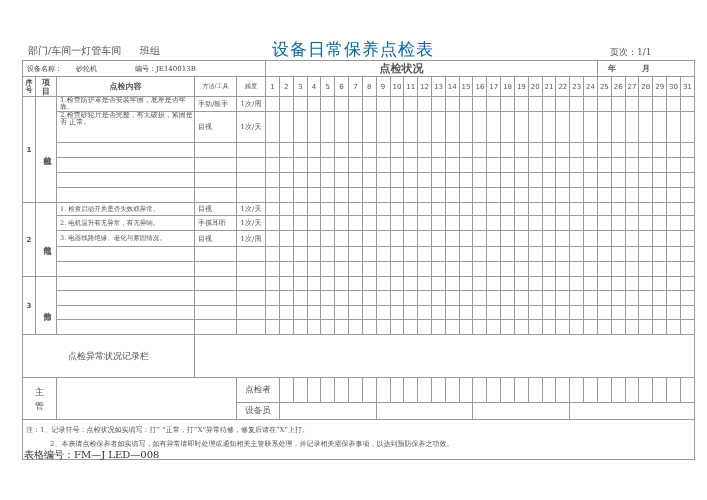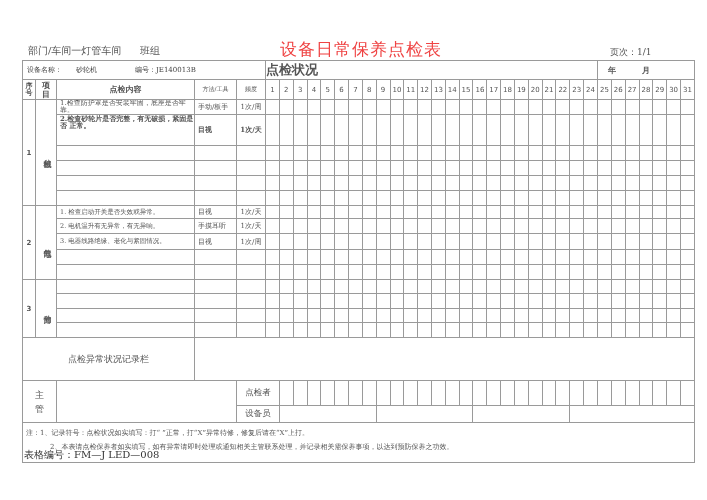--- a/index.html
+++ b/index.html
@@ -1,21 +1,21 @@
 <!DOCTYPE html>
 <html><head>
 <meta charset="utf-8">
 <style>
   html, body { margin: 0; padding: 0; }
   body { width: 707px; height: 500px; background: #ffffff; position: relative; overflow: hidden;
          font-family: "DejaVu Serif", "Liberation Serif", serif; color: #333; }
   .abs { position: absolute; }
   .hdr-dept { left: 28px; top: 44px; font-size: 10px; color: #555; }
   .hdr-team { left: 140px; top: 44px; font-size: 10px; color: #555; }
-  .hdr-title { left: 280px; top: 38px; font-size: 17px; color: #ef4444; letter-spacing: 1px; }
+  .hdr-title { left: 272px; top: 38px; font-size: 17px; color: #0369a1; letter-spacing: 1px; }
   .hdr-page { left: 610px; top: 46px; font-size: 9px; color: #555; }
   .footer-code { left: 24px; top: 448px; font-size: 10px; color: #333; }
 
   table.sheet { position: absolute; left: 22px; top: 60px; width: 672px; border-collapse: collapse; table-layout: fixed; }
   table.sheet td { border: 1px solid #9a9a9a; padding: 0; font-size: 7px; color: #555; overflow: hidden; white-space: nowrap; }
   .center { text-align: center; vertical-align: middle; }
   .bold { font-weight: bold; font-family: "DejaVu Sans", "Liberation Sans", sans-serif; color: #333; }
   .equip-row td { height: 14px; font-size: 9px; }
   .day-num { font-size: 4px; color: #666; text-align: center; font-family: "DejaVu Sans", sans-serif; }
   .item-text { padding-left: 3px !important; font-size: 5.5px; line-height: 7px; white-space: normal !important; vertical-align: top; margin-left: 24px; }
@@ -69,21 +69,21 @@
       <col style="width: 13.8387px;">
       <col style="width: 13.8387px;">
       <col style="width: 13.8387px;">
       <col style="width: 13.8387px;">
       <col style="width: 13.8387px;">
       <col style="width: 13.8387px;">
     </colgroup>
   <tbody id="sheet-body">
       <tr class="equip-row">
         <td colspan="5" style="padding-left: 4px; color: rgb(68, 68, 68);"><span>设备名称：</span><span style="margin-left: 14px;">砂轮机</span><span style="margin-left: 38px;">编号：</span><span>JE140013B</span></td>
-        <td colspan="24" class="center bold" style="font-size: 13px; text-align: left; padding-right: 60px;">点检状况</td>
+        <td colspan="24" class="center bold" style="font-size: 11px; text-align: center; padding-right: 60px;">点检状况</td>
         <td colspan="7" style="font-size: 8px; font-weight: bold;"><span style="margin-left: 10px;">年</span><span style="margin-left: 26px;">月</span></td>
       </tr>
       <tr style="height: 20px;">
         <td class="center bold" style="white-space: normal; font-size: 7px; line-height: 7px;"><span>序号</span></td>
         <td class="center bold" style="white-space: normal; font-size: 8px; line-height: 9px; padding: 0px 5px;"><span>项目</span></td>
         <td class="center bold" style="font-size: 8px;">点检内容</td>
         <td class="center" style="font-size: 6px;">方法/工具</td>
         <td class="center" style="font-size: 6px;">频度</td>
         <td class="day-num">1</td>
         <td class="day-num">2</td>
@@ -150,21 +150,21 @@
         <td></td>
         <td></td>
         <td></td>
         <td></td>
         <td></td>
         <td></td>
         <td></td>
         <td></td>
         <td></td>
       </tr>
-      <tr style="height: 31px; font-weight: bold;">
+      <tr style="height: 31px;">
         <td class="item-text">2.检查砂轮片是否完整，有无破损，紧固是否 正常。</td>
         <td class="method">目视</td>
         <td class="freq">1次/天</td>
         <td></td>
         <td></td>
         <td></td>
         <td></td>
         <td></td>
         <td></td>
         <td></td>

